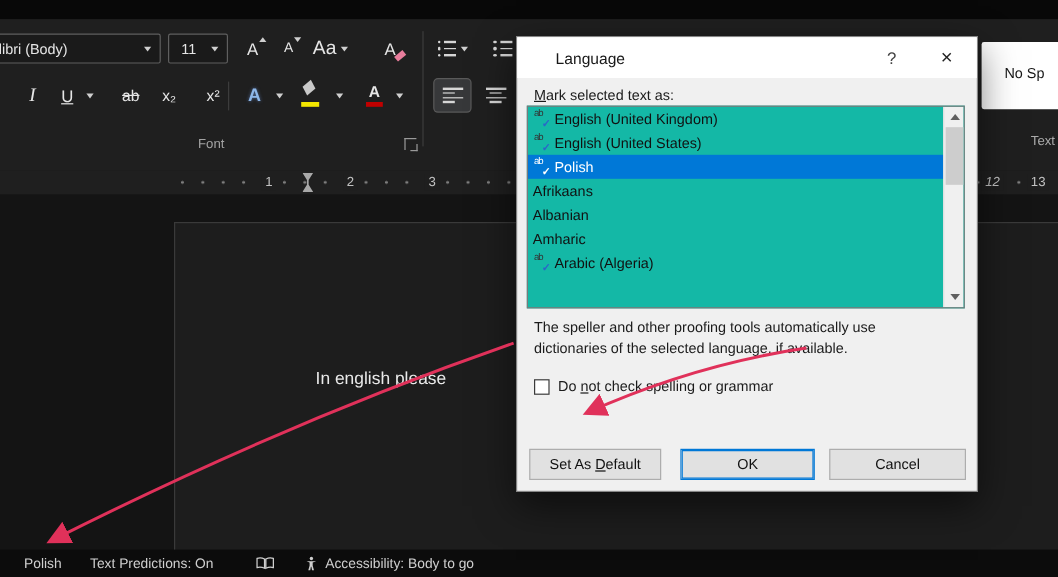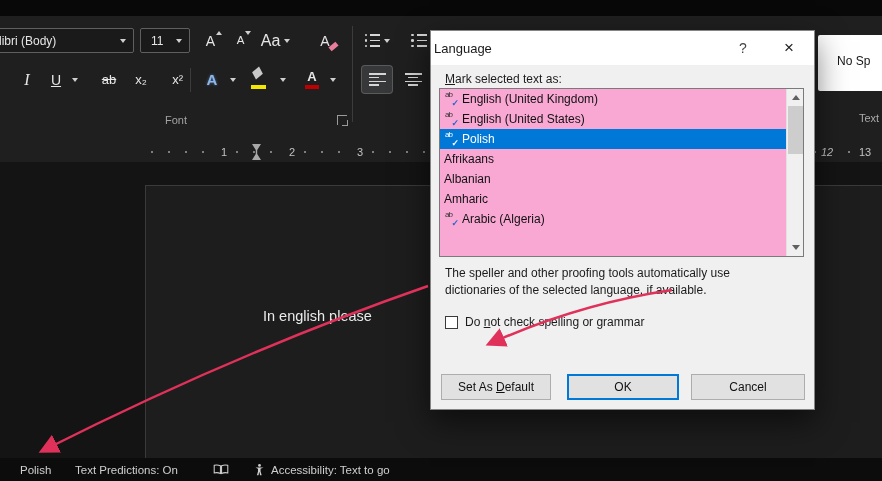--- a/index.html
+++ b/index.html
@@ -75,26 +75,26 @@
   .doc-text{position:absolute;left:117px;top:122px;color:#eaeaea;font-size:14.5px;}
 
   
   .status-bar{position:absolute;left:0;bottom:0;width:882px;height:23px;background:#0c0c0c;z-index:6;color:#cfcfcf;font-size:11.5px;}
   .sb-item{position:absolute;top:0;height:23px;display:flex;align-items:center;gap:5px;}
 
   
   .dialog{position:absolute;left:430px;top:30px;width:385px;height:380px;background:#f0f0f0;border:1px solid #858585;
           box-shadow:0 12px 30px rgba(0,0,0,.55);z-index:10;color:#1b1b1b;font-size:12px;}
   .dlg-titlebar{position:absolute;left:0;top:0;right:0;height:34px;background:#ffffff;display:flex;align-items:center;}
-  .dlg-title{font-size:13px;color:#191919;padding-left:3px;flex:1;}
+  .dlg-title{font-size:13px;color:#191919;padding-left:32px;flex:1;}
   .dlg-btn{width:46px;height:34px;display:flex;align-items:center;justify-content:center;color:#444;font-size:14px;}
   .dlg-btn.close{font-size:17px;color:#222;margin-right:2px;}
   .dlg-label{position:absolute;left:14px;top:41px;}
   u{text-decoration:underline;}
-  .listbox{position:absolute;left:8px;top:57px;width:365px;height:169px;background:#f9a8d4;border:1px solid #7a7a7a;overflow:hidden;}
+  .listbox{position:absolute;left:8px;top:57px;width:365px;height:169px;background:#14b8a6;border:1px solid #7a7a7a;overflow:hidden;}
   .lang-row{height:20px;display:flex;align-items:center;padding-left:4px;width:348px;font-size:12px;color:#111;}
   .lang-row.sel{background:var(--sel);color:#fff;}
   .spell-icon{position:relative;width:15px;height:14px;flex:0 0 15px;margin-right:3px;}
   .spell-icon::before{content:"ab";position:absolute;top:-2px;left:1px;font-size:8px;letter-spacing:-1px;color:#333;}
   .spell-icon::after{content:"✓";position:absolute;bottom:-2px;right:0;font-size:9px;font-weight:bold;color:#2a66c9;}
   .lang-row.sel .spell-icon::before,.lang-row.sel .spell-icon::after{color:#fff;}
   .scrollbar{position:absolute;right:0;top:0;bottom:0;width:17px;background:#f0f0f0;border-left:1px solid #e2e2e2;}
   .sb-btn{position:absolute;left:0;width:17px;height:17px;display:flex;align-items:center;justify-content:center;}
   .sb-btn.up{top:0;} .sb-btn.down{bottom:0;}
   .sb-tri-up{width:0;height:0;border-left:4px solid transparent;border-right:4px solid transparent;border-bottom:5px solid #606060;}
@@ -325,21 +325,21 @@
           </svg>
       </span>
     </div>
     <div class="sb-item" style="left:253px;">
       <span class="sb-icon">
         <svg width="13" height="13" viewBox="0 0 24 24">
             <circle cx="12" cy="4.5" r="2.6" fill="#cfcfcf"></circle>
             <path d="M4.5 8.5 h15 l-5.5 2 v5 l2 7 h-3 l-1 -5.5 h-0.8 l-1 5.5 h-3 l2 -7 v-5 z" fill="#cfcfcf"></path>
           </svg>
       </span>
-      <span>Accessibility: Text to go</span>
+      <span>Accessibility: Body to go</span>
     </div>
   </div>
 
   <svg class="annotations" width="882" height="481" viewBox="0 0 882 481">
     <defs>
       <marker id="ah" markerWidth="9" markerHeight="9" refX="6.5" refY="4" orient="auto">
         <path class="arrowhead" d="M0,0 L8,4 L0,8 Z" fill="#e0315a"></path>
       </marker>
     </defs>
     <path class="annotation-arrow" d="M428,286 Q238,352 42,451" stroke="#e0315a" stroke-width="2.5" fill="none" marker-end="url(#ah)"></path>

